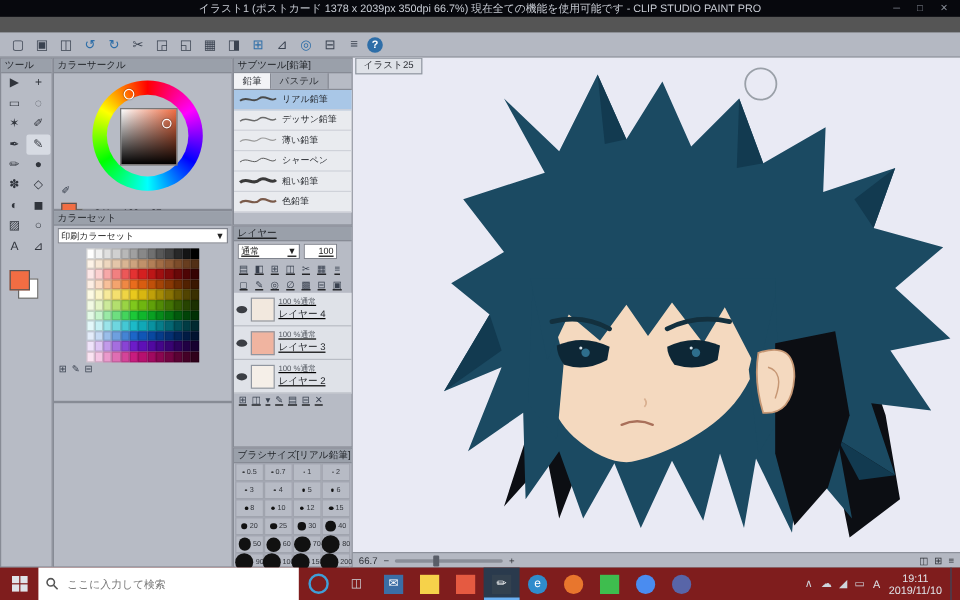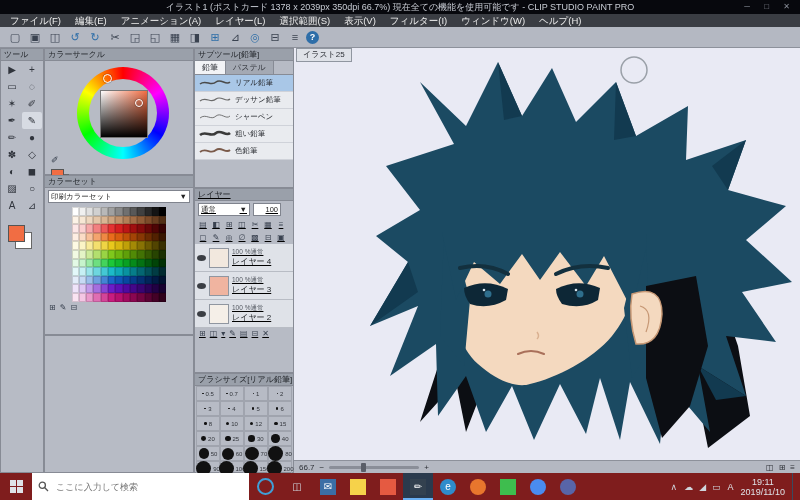--- a/index.html
+++ b/index.html
@@ -115,31 +115,20 @@
 
   <div id="titlebar">
     <span>イラスト1 (ポストカード 1378 x 2039px 350dpi 66.7%) 現在全ての機能を使用可能です - CLIP STUDIO PAINT PRO</span>
     <span class="winctls">
       <span>─</span>
       <span>□</span>
       <span>✕</span>
     </span>
   </div>
 
-  <div id="menubar">
-      <span class="mi">ファイル(F)</span>
-      <span class="mi">編集(E)</span>
-      <span class="mi">アニメーション(A)</span>
-      <span class="mi">レイヤー(L)</span>
-      <span class="mi">選択範囲(S)</span>
-      <span class="mi">表示(V)</span>
-      <span class="mi">フィルター(I)</span>
-      <span class="mi">ウィンドウ(W)</span>
-      <span class="mi">ヘルプ(H)</span>
-    </div>
 
   <div id="toolbar">
       <div class="tbtn">▢</div>
       <div class="tbtn">▣</div>
       <div class="tbtn">◫</div>
       <div class="tbtn blue">↺</div>
       <div class="tbtn blue">↻</div>
       <div class="tbtn">✂</div>
       <div class="tbtn">◲</div>
       <div class="tbtn">◱</div>
@@ -379,20 +368,26 @@
           <span class="bname">リアル鉛筆</span>
         </div>
         <div class="brow">
           <svg width="34" height="10" viewBox="0 0 34 10">
             <path d="M2,6 C8,1 13,9 18,4 C23,0 28,8 32,4" fill="none" stroke="#6a6a6a" stroke-width="1.2"></path>
           </svg>
           <span class="bname">デッサン鉛筆</span>
         </div>
         <div class="brow">
           <svg width="34" height="10" viewBox="0 0 34 10">
+            <path d="M2,6 C8,1 13,9 18,4 C23,0 28,8 32,4" fill="none" stroke="#9a9a9a" stroke-width="1"></path>
+          </svg>
+          <span class="bname">薄い鉛筆</span>
+        </div>
+        <div class="brow">
+          <svg width="34" height="10" viewBox="0 0 34 10">
             <path d="M2,6 C8,1 13,9 18,4 C23,0 28,8 32,4" fill="none" stroke="#555555" stroke-width="0.8"></path>
           </svg>
           <span class="bname">シャーペン</span>
         </div>
         <div class="brow">
           <svg width="34" height="10" viewBox="0 0 34 10">
             <path d="M2,6 C8,1 13,9 18,4 C23,0 28,8 32,4" fill="none" stroke="#3a3a3a" stroke-width="2.6"></path>
           </svg>
           <span class="bname">粗い鉛筆</span>
         </div>

